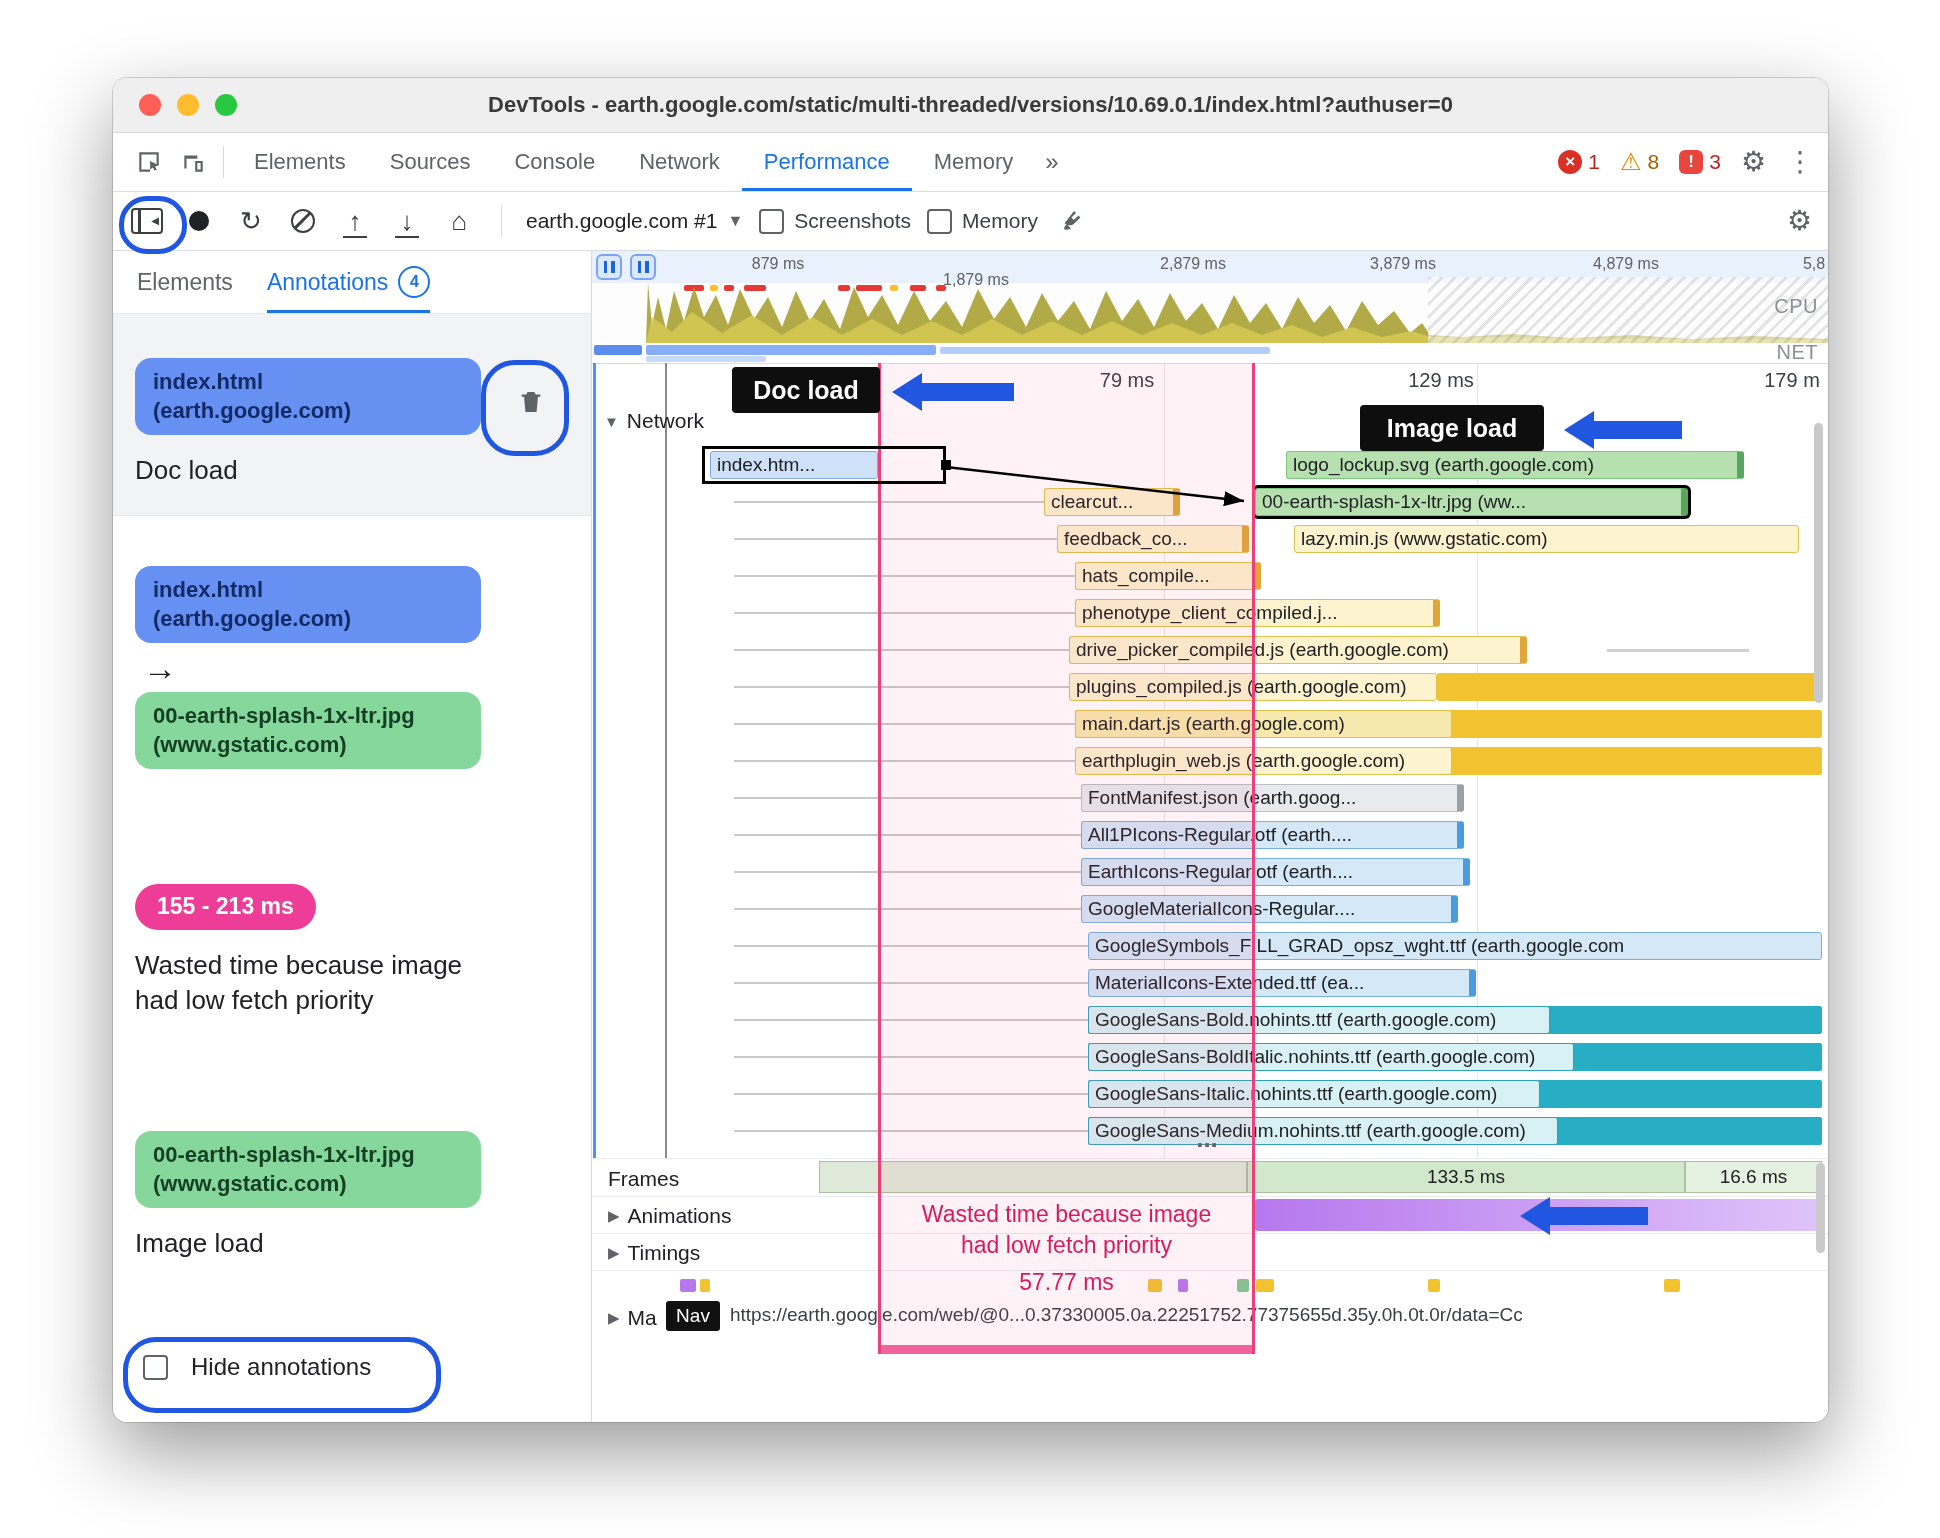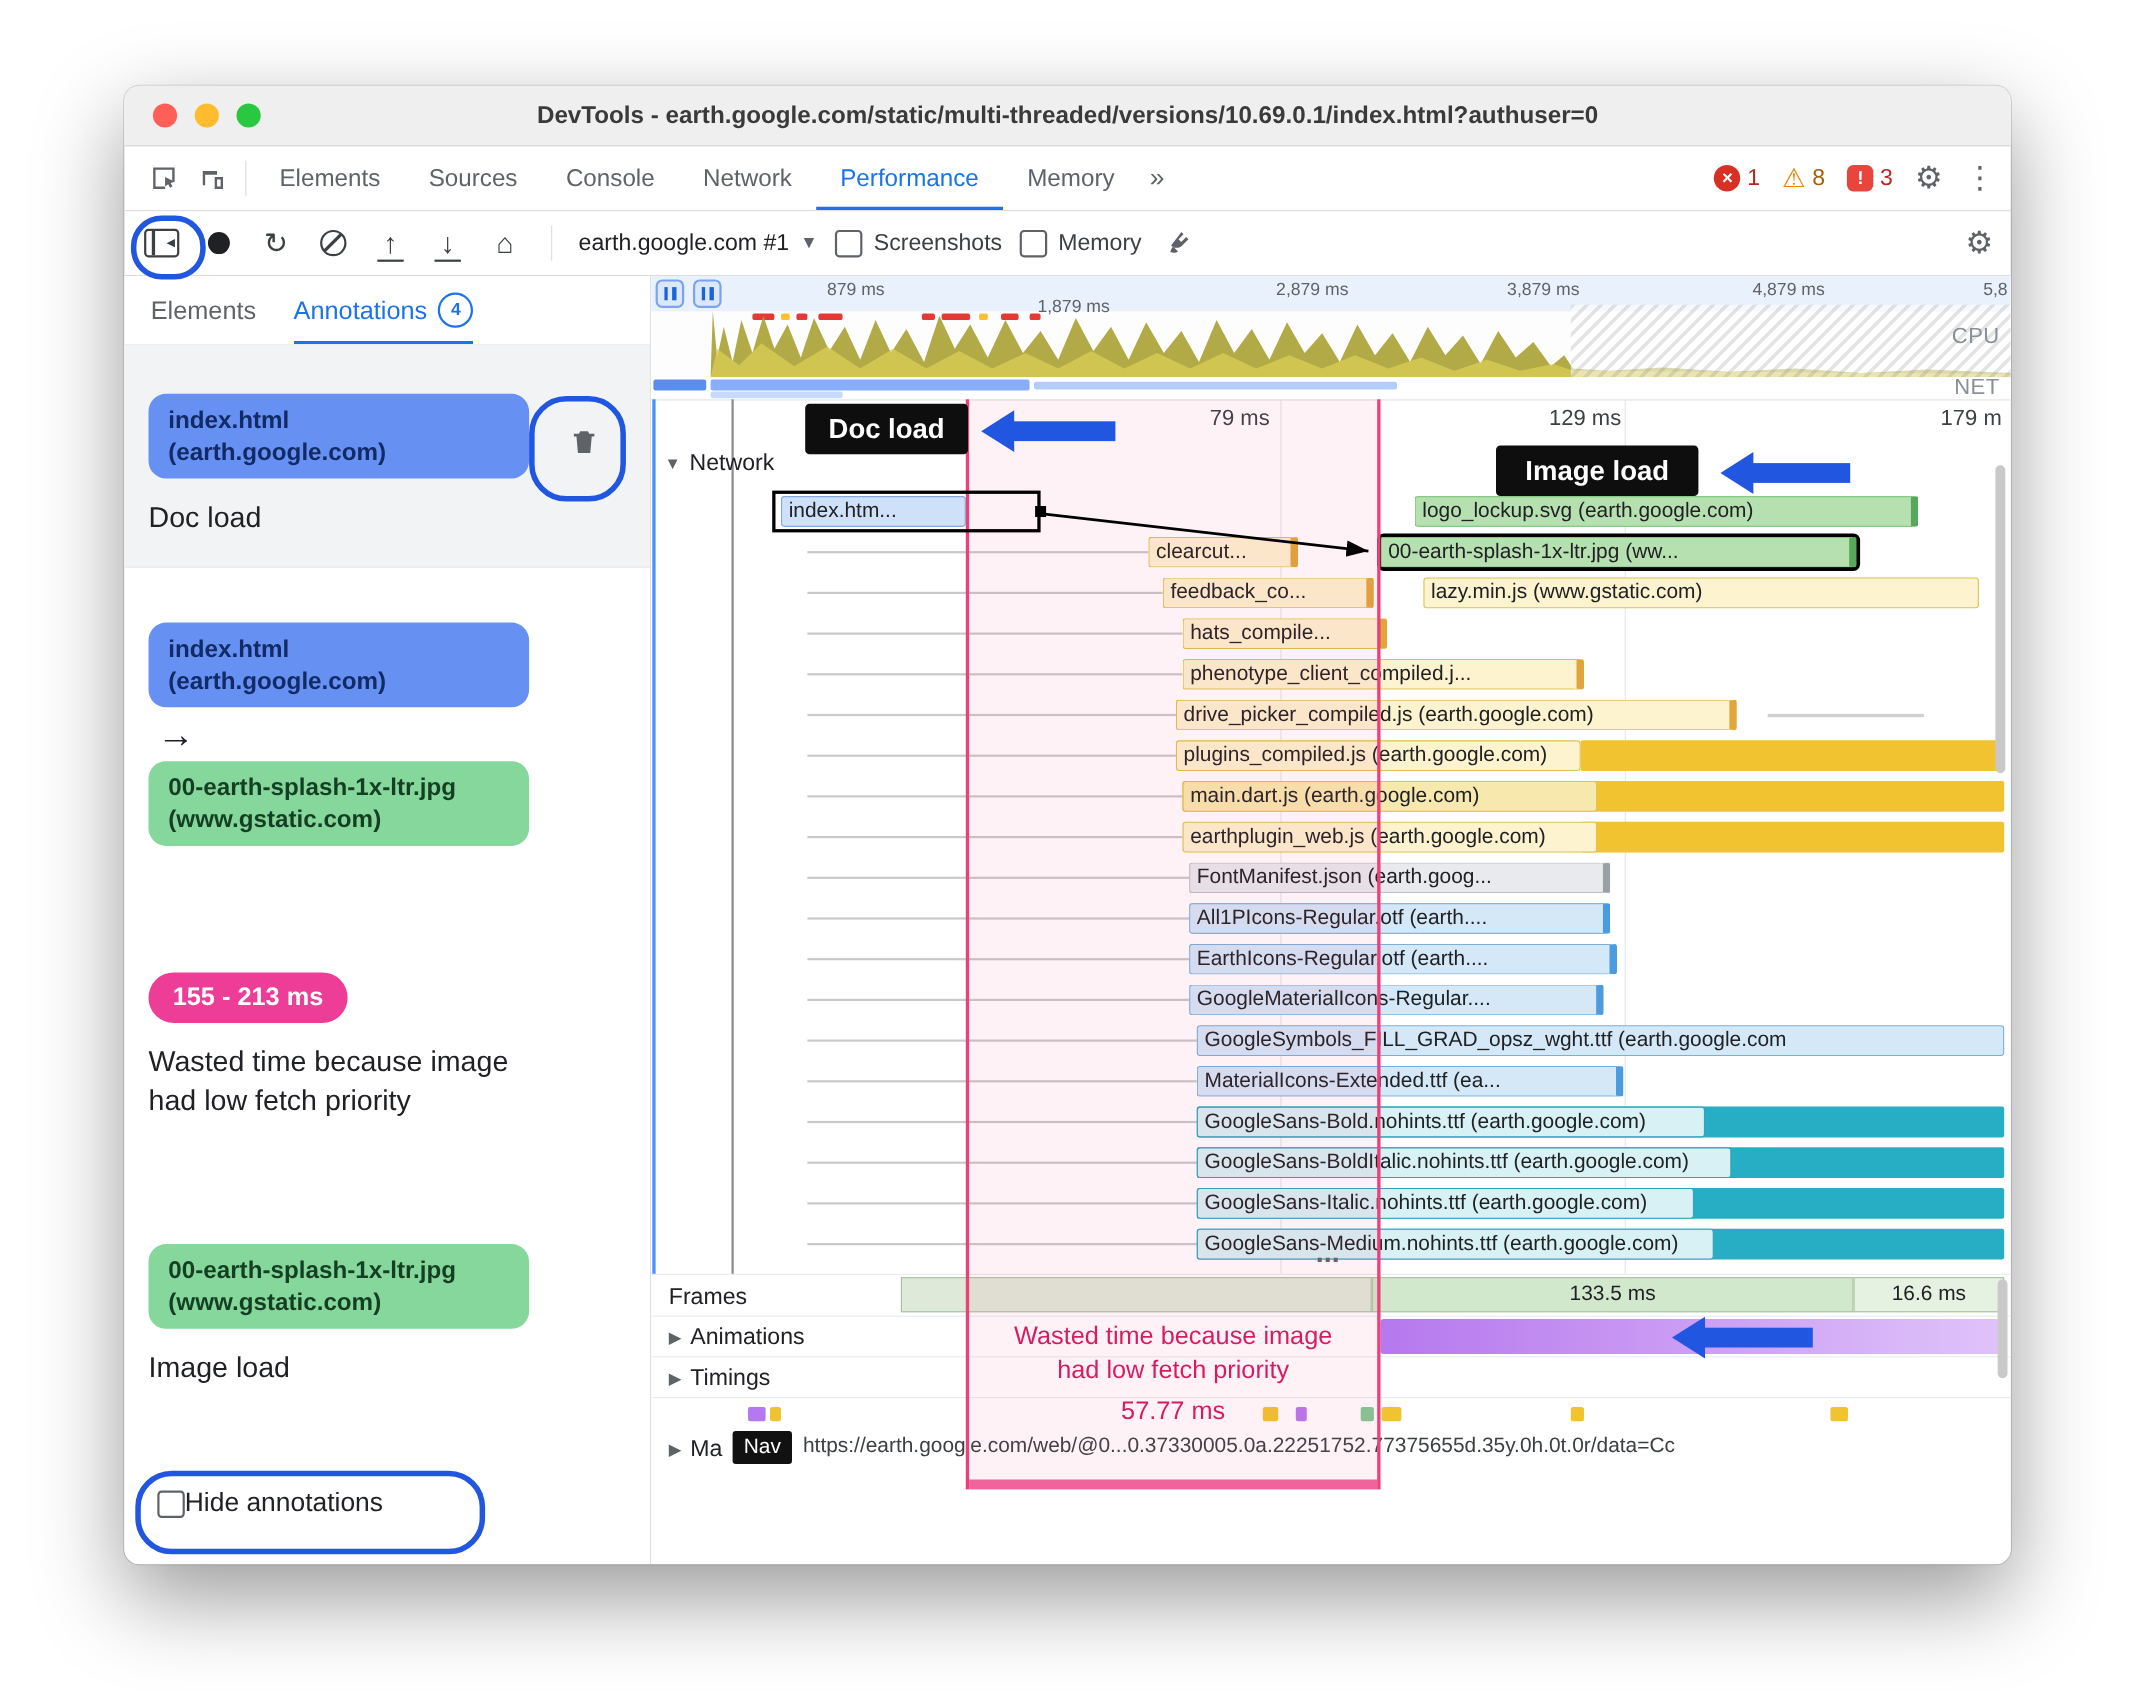--- a/index.html
+++ b/index.html
@@ -71,21 +71,21 @@
         line-height:1.3;max-width:310px;overflow-wrap:break-word;}
   .pill.blue{background:#6691f2;color:#122a66;}
   .pill.green{background:#86d79c;color:#143f23;}
   .pill.pink{background:#ee3d96;color:#fff;border-radius:24px;padding:8px 22px;font-size:23px;}
   .alabel{margin-top:18px;font-size:26px;color:#202124;line-height:1.35;}
   .alabel.wide{width:350px;}
   .aarrow{font-size:34px;color:#202124;margin:6px 0 4px 8px;}
   .trash{position:absolute;right:38px;top:64px;width:44px;height:48px;background:none;border:none;
          display:flex;align-items:center;justify-content:center;cursor:pointer;padding:0;}
   .halo-trash{right:22px;top:46px;width:78px;height:86px;border-radius:34px;}
-  .hideann{position:absolute;left:30px;top:1102px;display:flex;align-items:center;gap:0;font-size:24px;color:#202124;}
+  .hideann{position:absolute;left:30px;top:1102px;display:flex;align-items:center;gap:23px;font-size:24px;color:#202124;}
   .halo-hide{left:10px;top:1086px;width:308px;height:66px;border-radius:33px;}
   
   .timeline{flex:1;position:relative;overflow:hidden;background:#fff;}
   
   .overview{position:absolute;left:0;top:0;right:0;height:112px;border-bottom:1px solid #dadce0;background:#fdfdfe;}
   .ruler{position:absolute;left:0;top:0;right:0;height:32px;background:#e9f1fd;}
   .rlabel{position:absolute;top:4px;width:120px;text-align:center;font-size:16px;color:#5f6368;}
   .pbtn{position:absolute;top:3px;width:26px;height:26px;background:#dbe7fb;border:2px solid #7ba4f0;
         border-radius:6px;display:flex;align-items:center;justify-content:center;gap:4px;box-sizing:border-box;}
   .pbtn i{width:3.5px;height:12px;background:#1a66d9;display:block;}
@@ -347,21 +347,21 @@
           <div class="chip green sel" style="left: 663px; width: 433px; top: 237px; border-right: 7px solid rgb(87, 168, 92);">00-earth-splash-1x-ltr.jpg (ww...</div>
           <div class="conn" style="left: 142px; width: 323px; top: 287px;"></div>
           <div class="chip py" style="left: 465px; width: 192px; top: 274px; border-right: 7px solid rgb(224, 166, 58);">feedback_co...</div>
           <div class="chip py" style="left: 702px; width: 505px; top: 274px;">lazy.min.js (www.gstatic.com)</div>
           <div class="conn" style="left: 142px; width: 341px; top: 324px;"></div>
           <div class="chip py" style="left: 483px; width: 186px; top: 311px; border-right: 7px solid rgb(224, 166, 58);">hats_compile...</div>
           <div class="conn" style="left: 142px; width: 341px; top: 361px;"></div>
           <div class="chip py" style="left: 483px; width: 365px; top: 348px; border-right: 7px solid rgb(224, 166, 58);">phenotype_client_compiled.j...</div>
           <div class="conn" style="left: 142px; width: 335px; top: 398px;"></div>
           <div class="tailln" style="left: 1015px; width: 142px; top: 398px;"></div>
-          <div class="chip py" style="left: 477px; width: 510px; top: 385px; border-right: 7px solid rgb(224, 166, 58);">drive_picker_compiled.js (earth.google.com)</div>
+          <div class="chip py" style="left: 477px; width: 458px; top: 385px; border-right: 7px solid rgb(224, 166, 58);">drive_picker_compiled.js (earth.google.com)</div>
           <div class="conn" style="left: 142px; width: 335px; top: 435px;"></div>
           <div class="nbar yellow" style="left: 845px; width: 385px; top: 422px;"></div>
           <div class="chip py" style="left: 477px; width: 368px; top: 422px;">plugins_compiled.js (earth.google.com)</div>
           <div class="conn" style="left: 142px; width: 341px; top: 472px;"></div>
           <div class="nbar yellow" style="left: 483px; width: 747px; top: 459px;"></div>
           <div class="chip ych" style="left: 483px; width: 377px; top: 459px;">main.dart.js (earth.google.com)</div>
           <div class="conn" style="left: 142px; width: 341px; top: 509px;"></div>
           <div class="nbar yellow" style="left: 845px; width: 385px; top: 496px;"></div>
           <div class="chip py" style="left: 483px; width: 377px; top: 496px;">earthplugin_web.js (earth.google.com)</div>
           <div class="conn" style="left: 142px; width: 347px; top: 546px;"></div>

